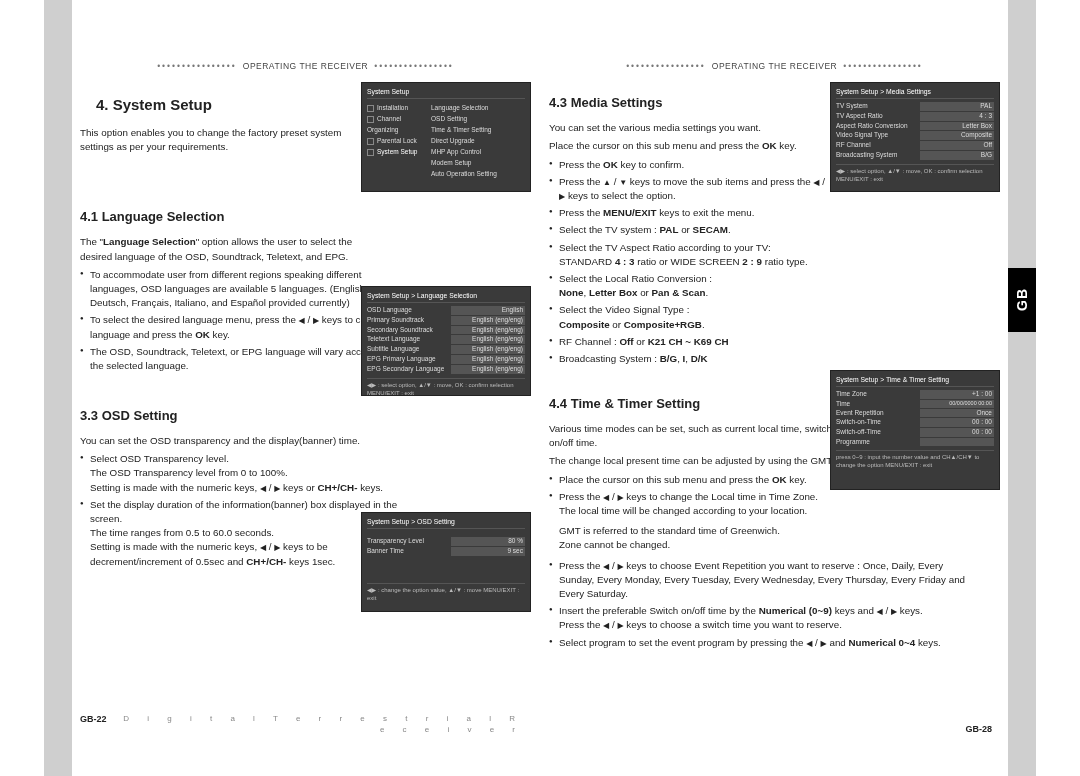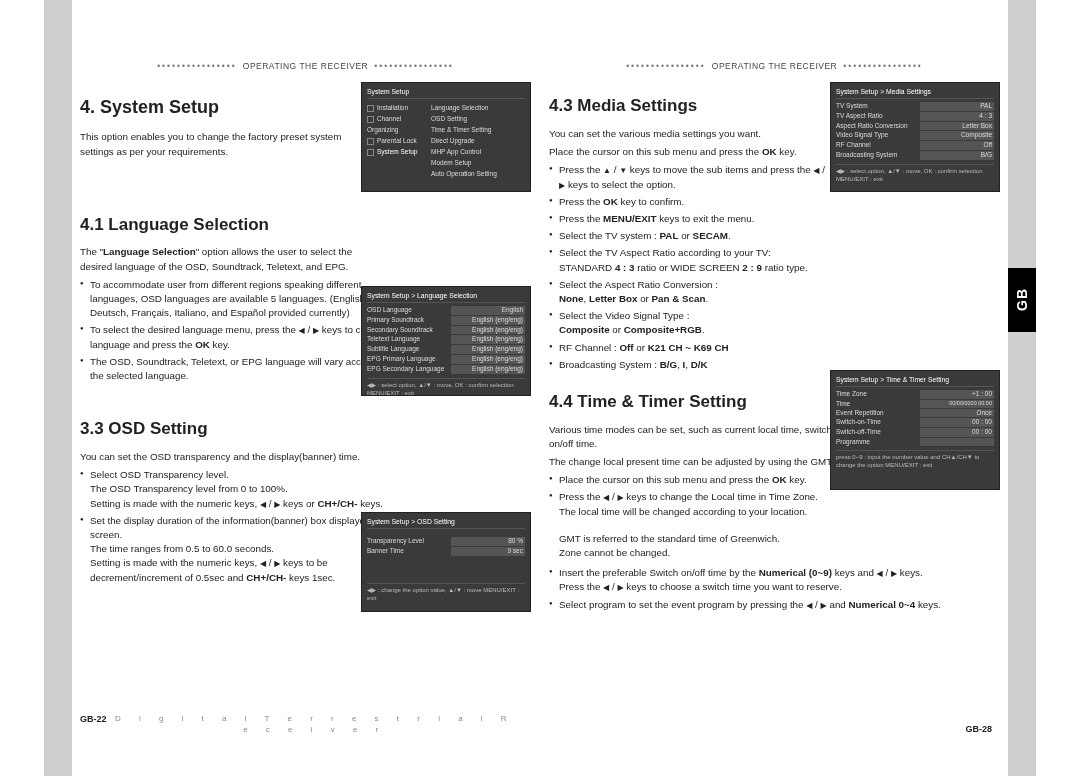--- a/index.html
+++ b/index.html
@@ -6,29 +6,29 @@
   html, body { width: 1080px; height: 776px; font-family: Arial, Helvetica, sans-serif; background: #fff; color: #222; }
   .wrap { width: 1080px; height: 776px; position: relative; background: #fff; }
   .sidebar-left, .sidebar-right { position: absolute; top: 0; bottom: 0; width: 28px; background: #cfcfcf; }
   .sidebar-left { left: 44px; }
   .sidebar-right { right: 44px; }
   .tab-gb { position: absolute; right: 44px; top: 268px; width: 28px; height: 64px; background: #000; color: #fff; display: flex; align-items: center; justify-content: center; font-weight: 700; writing-mode: vertical-rl; transform: rotate(180deg); font-size: 14px; letter-spacing: 1px; }
   .spread { position: absolute; left: 80px; right: 80px; top: 60px; bottom: 40px; display: flex; gap: 18px; }
   .page { flex: 1; position: relative; font-size: 9.8px; line-height: 1.45; }
   .hdr { display:flex; align-items:center; justify-content:center; gap:6px; font-size:8.5px; letter-spacing:0.5px; margin-bottom:22px; color:#444; }
   .dots { color:#777; letter-spacing:2px; }
-  h2 { font-size: 18px; font-weight: 700; margin: 4px 0 10px; }
-  h3 { font-size: 17px; font-weight: 700; margin: 14px 0 8px; }
+  h2 { font-size: 15px; font-weight: 700; margin: 4px 16px 10px; }
+  h3 { font-size: 13px; font-weight: 700; margin: 14px 0 8px; }
   .bodytext p { margin-bottom: 4px; max-width: 290px; }
   ul.bul { list-style: none; padding-left: 0; max-width: 320px; }
   ul.bul > li { position: relative; padding-left: 10px; margin-bottom: 3px; }
   ul.bul > li::before { content: "●"; position: absolute; left: 0; top: 1px; font-size: 6px; }
   .note { padding-left: 10px; margin-bottom: 3px; max-width: 320px; }
   .footer { position:absolute; bottom:0; left:0; right:8px; display:flex; justify-content:space-between; font-size:9px; font-weight:700; }
-  .dtr { letter-spacing: 8px; font-weight:400; color:#888; font-size:8px; text-align:center; flex:1; }
+  .dtr { letter-spacing: 8px; font-weight:400; color:#888; font-size:8px; text-align:right; flex:1; }
   .bold { font-weight:700; }
   .shot { position:absolute; width:170px; background:#3a3a3a; border:1px solid #222; font-size:6.5px; color:#ddd; padding:4px 5px; line-height:1.35; }
   .shot-title { border-bottom:1px solid #555; padding-bottom:2px; margin-bottom:3px; color:#fff; font-size:6.8px; }
   .shot-foot { border-top:1px solid #555; padding-top:2px; margin-top:3px; color:#bbb; font-size:6px; }
   .menu-row { display:flex; gap:4px; }
   .menu-left { width:60px; line-height:1.7; }
   .menu-right { flex:1; line-height:1.7; }
   .menu-left .sel { color:#fff; }
   .menu-left .icon { display:inline-block; width:7px; height:7px; border:1px solid #888; margin-right:3px; vertical-align:middle; }
   .shot-table { width:100%; }
@@ -176,26 +176,26 @@
         <span>OPERATING THE RECEIVER</span>
         <span class="dots">••••••••••••••••</span>
       </div>
 
       <h3 style="margin-top:0">4.3 Media Settings</h3>
       <div class="bodytext col-text">
         <p>You can set the various media settings you want.</p>
         <p>Place the cursor on this sub menu and press the <span class="bold">OK</span> key.</p>
       </div>
       <ul class="bul" style="max-width:280px">
+        <li>Press the <span class="bold">OK</span> key to confirm.</li>
         <li>Press the <span class="tri">▲</span> / <span class="tri">▼</span> keys  to move the sub items and press the <span class="tri">◀</span> / <span class="tri">▶</span> keys to select the option.</li>
-        <li>Press the <span class="bold">OK</span> key to confirm.</li>
         <li>Press the <span class="bold">MENU/EXIT</span> keys to exit the menu.</li>
         <li>Select the TV system : <span class="bold">PAL</span> or <span class="bold">SECAM</span>.</li>
         <li><span>Select the TV Aspect Ratio according to your TV:</span><br>STANDARD <span class="bold">4 : 3</span> ratio or WIDE SCREEN <span class="bold">2 : 9</span> ratio type.</li>
-        <li><span>Select the Aspect Ratio Conversion :</span><br><span class="bold">None</span>, <span class="bold">Letter Box</span> or <span class="bold">Pan &amp; Scan</span>.</li>
+        <li><span>Select the Local Ratio Conversion :</span><br><span class="bold">None</span>, <span class="bold">Letter Box</span> or <span class="bold">Pan &amp; Scan</span>.</li>
         <li><span>Select the Video Signal Type :</span><br><span class="bold">Composite</span> or <span class="bold">Composite+RGB</span>.</li>
         <li>RF Channel : <span class="bold">Off</span> or <span class="bold">K21 CH ~ K69 CH</span></li>
         <li>Broadcasting System : <span class="bold">B/G</span>, <span class="bold">I</span>, <span class="bold">D/K</span></li>
       </ul>
 
       <div class="shot shot4">
         <div class="shot-title">System Setup &gt; Media Settings</div>
         <div class="shot-table">
           <div class="r">
               <div class="k">TV System</div>
@@ -218,33 +218,34 @@
               <div class="v">Off</div>
             </div>
           <div class="r">
               <div class="k">Broadcasting System</div>
               <div class="v">B/G</div>
             </div>
         </div>
         <div class="shot-foot">◀▶ : select option, ▲/▼ : move, OK : confirm selection  MENU/EXIT : exit</div>
       </div>
 
-      <h3 style="margin-top:18px">4.4 Time &amp; Timer Setting</h3>
+      <h3 style="margin-top:29px">4.4 Time &amp; Timer Setting</h3>
       <div class="bodytext col-text">
         <p>Various time modes can be set, such as current local time, switch on/off time.</p>
         <p>The change local present time can be adjusted by using the GMT.</p>
       </div>
       <ul class="bul" style="max-width:280px">
         <li>Place the cursor on this sub menu and press the <span class="bold">OK</span> key.</li>
         <li>Press the <span class="tri">◀</span> / <span class="tri">▶</span> keys to change the Local time in Time Zone.<br><span>The local time will be changed according to your location.</span></li>
       </ul>
-      <div class="note" style="margin-top:13px">
+      <div class="note" style="margin-top:6px">
         <span>GMT is referred to the standard time of Greenwich.</span><br><span>Zone cannot be changed.</span>
       </div>
       <ul class="bul" style="max-width:420px; margin-top:6px">
+        <li>Press the <span class="tri">◀</span> / <span class="tri">▶</span> keys to choose Event Repetition you want to reserve : Once, Daily, Every Sunday, Every Monday,  Every Tuesday, Every Wednesday, Every Thursday, Every Friday and Every Saturday.</li>
         <li>Insert the preferable Switch on/off time by the <span class="bold">Numerical (0~9)</span> keys and <span class="tri">◀</span> / <span class="tri">▶</span> keys.<br>Press the <span class="tri">◀</span> / <span class="tri">▶</span> keys to choose a switch time you want to reserve.</li>
         <li>Select program to set the event program by pressing the <span class="tri">◀</span> / <span class="tri">▶</span> and <span class="bold">Numerical 0~4</span> keys.</li>
       </ul>
 
       <div class="shot shot5">
         <div class="shot-title">System Setup &gt; Time &amp; Timer Setting</div>
         <div class="shot-table">
           <div class="r">
               <div class="k">Time Zone</div>
               <div class="v">+1 : 00</div>

